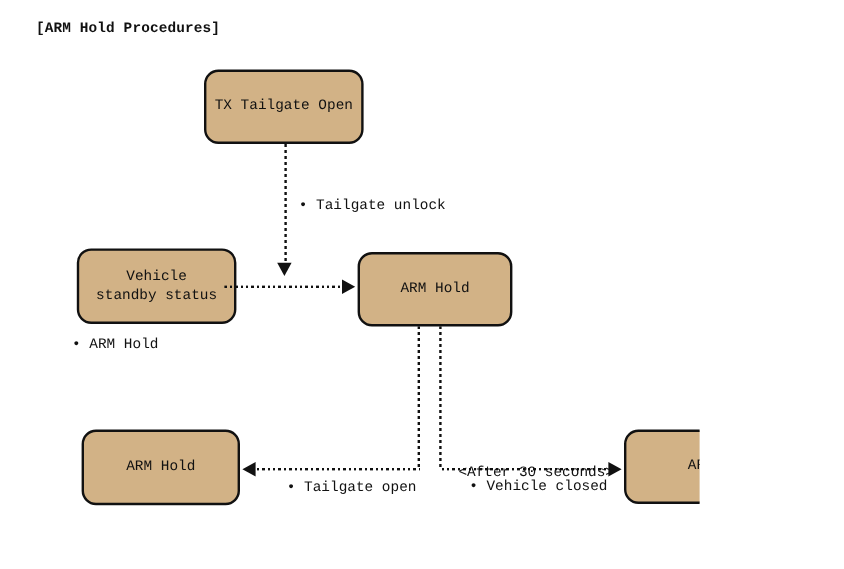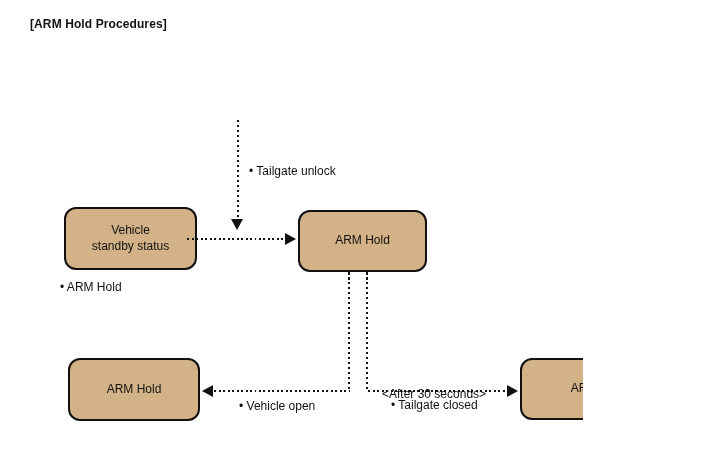--- a/index.html
+++ b/index.html
@@ -13,20 +13,21 @@
   body {
     font-family: "Liberation Sans", "DejaVu Sans", sans-serif;
     background: var(--background);
   }
   .stage {
     position: relative;
     width: 583px;
     height: 474px;
     background: var(--background);
     overflow: hidden;
+    font-family: Liberation Mono, monospace;
   }
   .diagram-title {
     position: absolute;
     left: 30px;
     top: 17px;
     font-size: 12px;
     font-weight: 700;
     color: var(--text);
     letter-spacing: 0.1px;
   }
@@ -108,20 +109,23 @@
   .label-after-30s       { left: 382px; top: 361px; margin-top: 26px; }
   .label-tailgate-closed { left: 391px; top: 398px; }
 </style>
 </head>
 <body>
 
 <div class="stage">
 
   <div class="diagram-title">[ARM Hold Procedures]</div>
 
+  <div class="node node-tx">
+    <span class="node-label">TX Tailgate Open</span>
+  </div>
 
   <div class="node node-vehicle">
     <span class="node-label">Vehicle
 standby status</span>
   </div>
 
   <div class="node node-armhold-c">
     <span class="node-label">ARM Hold</span>
   </div>
 
@@ -145,19 +149,19 @@
   <div class="edge h edge-left-branch"></div>
   <div class="arrowhead arrow-left-armhold"></div>
 
   <div class="edge h edge-right-branch"></div>
   <div class="arrowhead arrow-right-arm"></div>
 
   <div class="edge-label label-tailgate-unlock">• Tailgate unlock</div>
 
   <div class="edge-label label-arm-state">• ARM Hold</div>
 
-  <div class="edge-label label-tailgate-open">• Vehicle open</div>
+  <div class="edge-label label-tailgate-open">• Tailgate open</div>
 
   <div class="edge-label label-after-30s">&lt;After 30 seconds&gt;</div>
 
-  <div class="edge-label label-tailgate-closed">• Tailgate closed</div>
+  <div class="edge-label label-tailgate-closed">• Vehicle closed</div>
 
 </div>
 
 </body></html>

